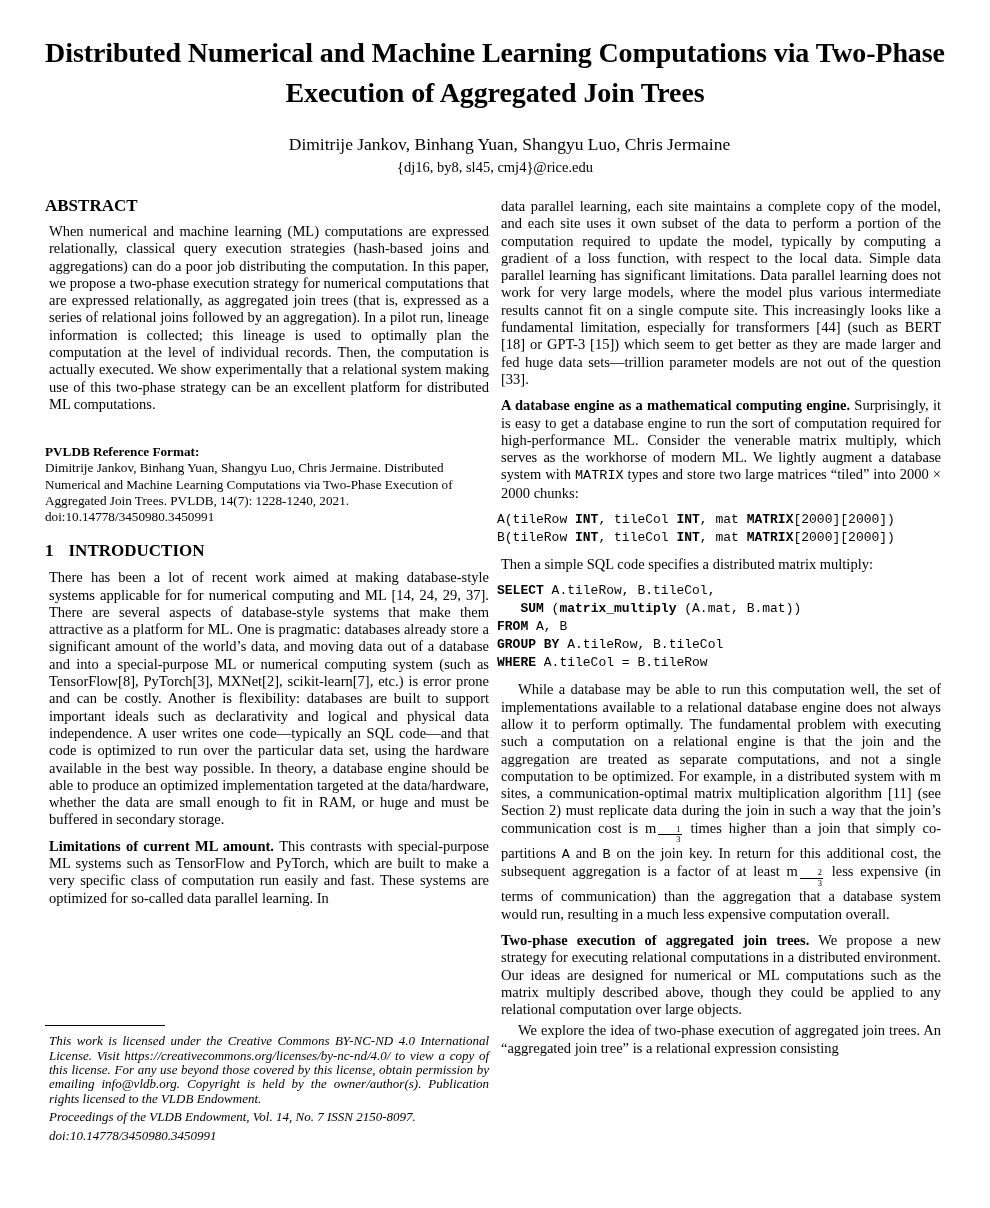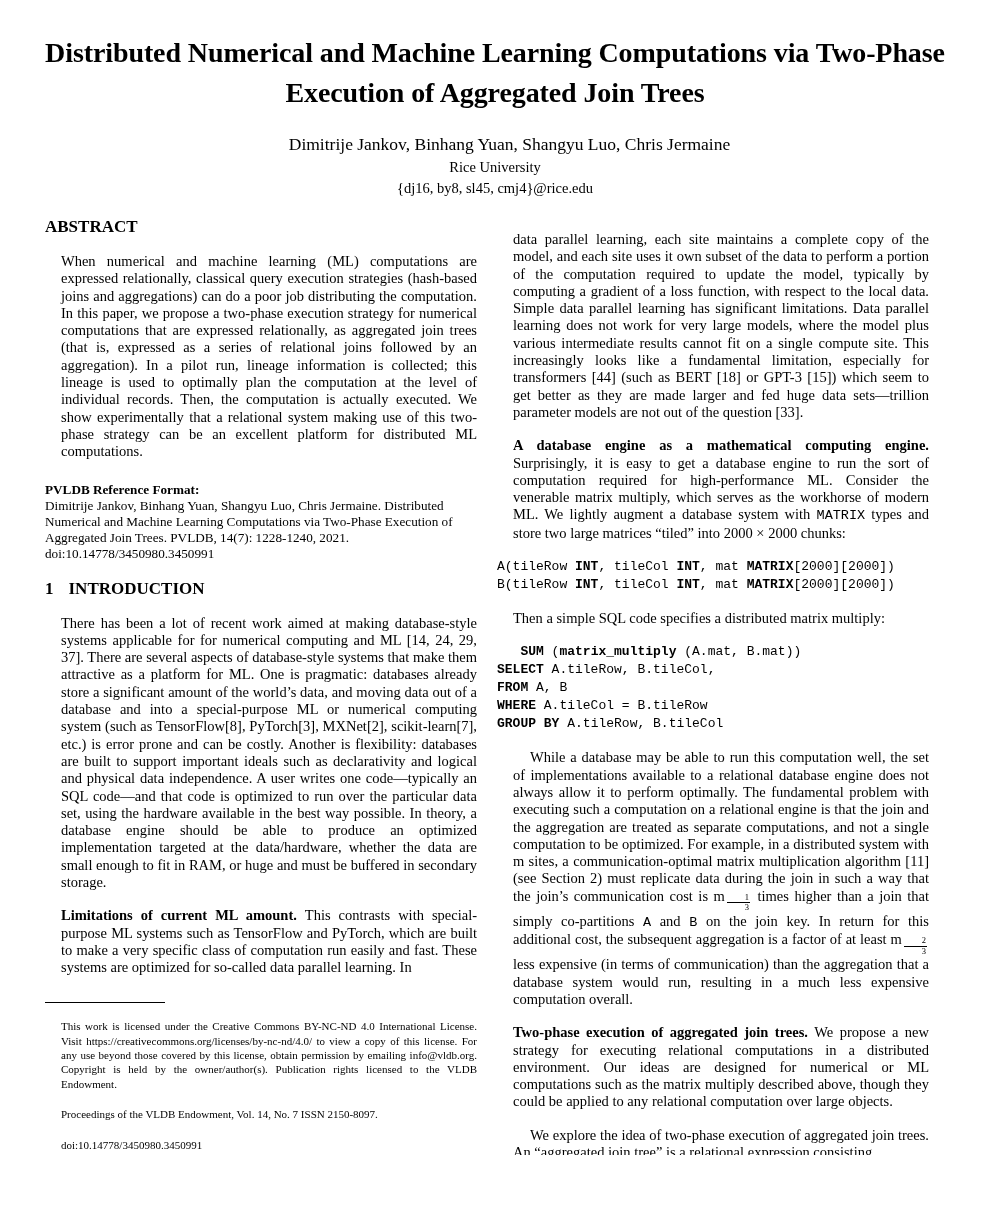--- a/index.html
+++ b/index.html
@@ -17,26 +17,26 @@
     font-size:28px;line-height:40px;font-weight:700;margin:0 auto;
     max-width:920px;letter-spacing:-0.1px;
   }
   .authors{font-size:17.5px;margin-top:21px;padding-left:29px;}
   .affiliation{font-size:14.5px;margin-top:4px;}
   .emails{font-size:14.5px;margin-top:4px;}
   
   .columns{display:flex;gap:4px;padding:0 45px;margin-top:18px;}
   .col{width:452px;height:957px;position:relative;overflow:hidden;}
   
-  p{margin:16px;font-size:14.5px;line-height:17.3px;text-align:justify;}
+  p{margin:4px;font-size:14.5px;line-height:17.3px;text-align:justify;}
   .h2{font-size:17px;line-height:20px;font-weight:700;margin:0;}
   .abstract-h{margin:2px 0 7px 0;}
   .intro-h{margin:16px 0 8px 0;}
   .sec-num{display:inline-block;margin-right:15px;}
-  .refblock{margin-top:21px;font-size:13.2px;line-height:16.2px;}
+  .refblock{margin-top:31px;font-size:13.2px;line-height:16.2px;}
   .refblock .rb-h{font-weight:700;}
   .refblock div{text-align:left;}
   .gap{margin-top:9px;}
   .indent{text-indent:17px;}
   .b{font-weight:700;}
   .i{}
   .code{font-family:"Liberation Mono", monospace;font-size:13.5px;}
   .cb{font-weight:700;}
   .codeblock{
     font-family:"Liberation Mono", monospace;
@@ -47,32 +47,31 @@
     display:inline-flex;flex-direction:column;align-items:center;
     font-size:8.5px;line-height:1.12;vertical-align:0.1em;
     font-style:normal;font-weight:400;margin:0 2px;
   }
   .frac .num{border-bottom:0.8px solid #000;padding:0 1px;}
   
   .footnote{
     position:absolute;left:0;bottom:4px;width:100%;
     font-size:11.6px;line-height:14.4px;
   }
-  .footnote p{font-size:11px;line-height:14.4px;}
+  .footnote p{font-size:13px;line-height:14.4px;font-style:italic;}
   .fn-rule{width:120px;border-top:1.2px solid #000;margin:0 0 8px 0;}
 </style>
 </head>
 <body>
 
 <div class="page">
 
   <div class="title-block">
     <h1 class="paper-title">Distributed Numerical and Machine Learning Computations via Two-Phase Execution of Aggregated Join Trees</h1>
     <div class="authors">Dimitrije Jankov, Binhang Yuan, Shangyu Luo, Chris Jermaine</div>
-    <div class="affiliation">Rice University</div>
     <div class="emails">{dj16, by8, sl45, cmj4}@rice.edu</div>
   </div>
 
   <div class="columns">
 
     <div class="col">
       <div class="h2 abstract-h">ABSTRACT</div>
       <p>When numerical and machine learning (ML) computations are expressed relationally, classical query execution strategies (hash-based joins and aggregations) can do a poor job distributing the computation. In this paper, we propose a two-phase execution strategy for numerical computations that are expressed relationally, as aggregated join trees (that is, expressed as a series of relational joins followed by an aggregation). In a pilot run, lineage information is collected; this lineage is used to optimally plan the computation at the level of individual records. Then, the computation is actually executed. We show experimentally that a relational system making use of this two-phase strategy can be an excellent platform for distributed ML computations.</p>
 
       <div class="refblock">
@@ -97,25 +96,25 @@
 
     <div class="col">
       <p>data parallel learning, each site maintains a complete copy of the model, and each site uses it own subset of the data to perform a portion of the computation required to update the model, typically by computing a gradient of a loss function, with respect to the local data. Simple data parallel learning has significant limitations. Data parallel learning does not work for very large models, where the model plus various intermediate results cannot fit on a single compute site. This increasingly looks like a fundamental limitation, especially for transformers [44] (such as BERT [18] or GPT-3 [15]) which seem to get better as they are made larger and fed huge data sets—trillion parameter models are not out of the question [33].</p>
       <p class="gap"><span class="b">A database engine as a mathematical computing engine. </span><span>Surprisingly, it is easy to get a database engine to run the sort of computation required for high-performance ML. Consider the venerable matrix multiply, which serves as the workhorse of modern ML. We lightly augment a database system with </span><span class="code">MATRIX</span><span> types and store two large matrices “tiled” into 2000 × 2000 chunks:</span></p>
       <div class="codeblock">
           <div class="code-line"><span>A(tileRow </span><span class="cb">INT</span><span>, tileCol </span><span class="cb">INT</span><span>, mat </span><span class="cb">MATRIX</span><span>[2000][2000])</span></div>
           <div class="code-line"><span>B(tileRow </span><span class="cb">INT</span><span>, tileCol </span><span class="cb">INT</span><span>, mat </span><span class="cb">MATRIX</span><span>[2000][2000])</span></div>
         </div>
       <p>Then a simple SQL code specifies a distributed matrix multiply:</p>
       <div class="codeblock">
+          <div class="code-line"><span class="cb">SELECT</span><span> A.tileRow, B.tileCol,</span></div>
           <div class="code-line"><span>   </span><span class="cb">SUM</span><span> (</span><span class="cb">matrix_multiply</span><span> (A.mat, B.mat))</span></div>
-          <div class="code-line"><span class="cb">SELECT</span><span> A.tileRow, B.tileCol,</span></div>
           <div class="code-line"><span class="cb">FROM</span><span> A, B</span></div>
+          <div class="code-line"><span class="cb">GROUP BY</span><span> A.tileRow, B.tileCol</span></div>
           <div class="code-line"><span class="cb">WHERE</span><span> A.tileCol = B.tileRow</span></div>
-          <div class="code-line"><span class="cb">GROUP BY</span><span> A.tileRow, B.tileCol</span></div>
         </div>
       <p class="indent"><span>While a database may be able to run this computation well, the set of implementations available to a relational database engine does not always allow it to perform optimally. The fundamental problem with executing such a computation on a relational engine is that </span><span class="i">the join and the aggregation are treated as separate computations</span><span>, and not a single computation to be optimized. For example, in a distributed system with </span><span class="i">m</span><span> sites, a communication-optimal matrix multiplication algorithm [11] (see Section 2) must replicate data during the join in such a way that the join’s communication cost is </span><span class="i">m</span><span class="frac">
             <span class="num">1</span>
             <span class="den">3</span>
           </span><span> times higher than a join that simply co-partitions </span><span class="code">A</span><span> and </span><span class="code">B</span><span> on the join key. In return for this additional cost, the subsequent aggregation is a factor of at least </span><span class="i">m</span><span class="frac">
             <span class="num">2</span>
             <span class="den">3</span>
           </span><span> </span><span class="i">less expensive</span><span> (in terms of communication) than the aggregation that a database system would run, resulting in a much less expensive computation overall.</span></p>
       <p class="gap"><span class="b">Two-phase execution of aggregated join trees. </span><span>We propose a new strategy for executing relational computations in a distributed environment. Our ideas are designed for numerical or ML computations such as the matrix multiply described above, though they could be applied to any relational computation over large objects.</span></p>
       <p class="indent"><span>We explore the idea of </span><span class="i">two-phase execution of aggregated join trees.</span><span> An “aggregated join tree” is a relational expression consisting</span></p>

